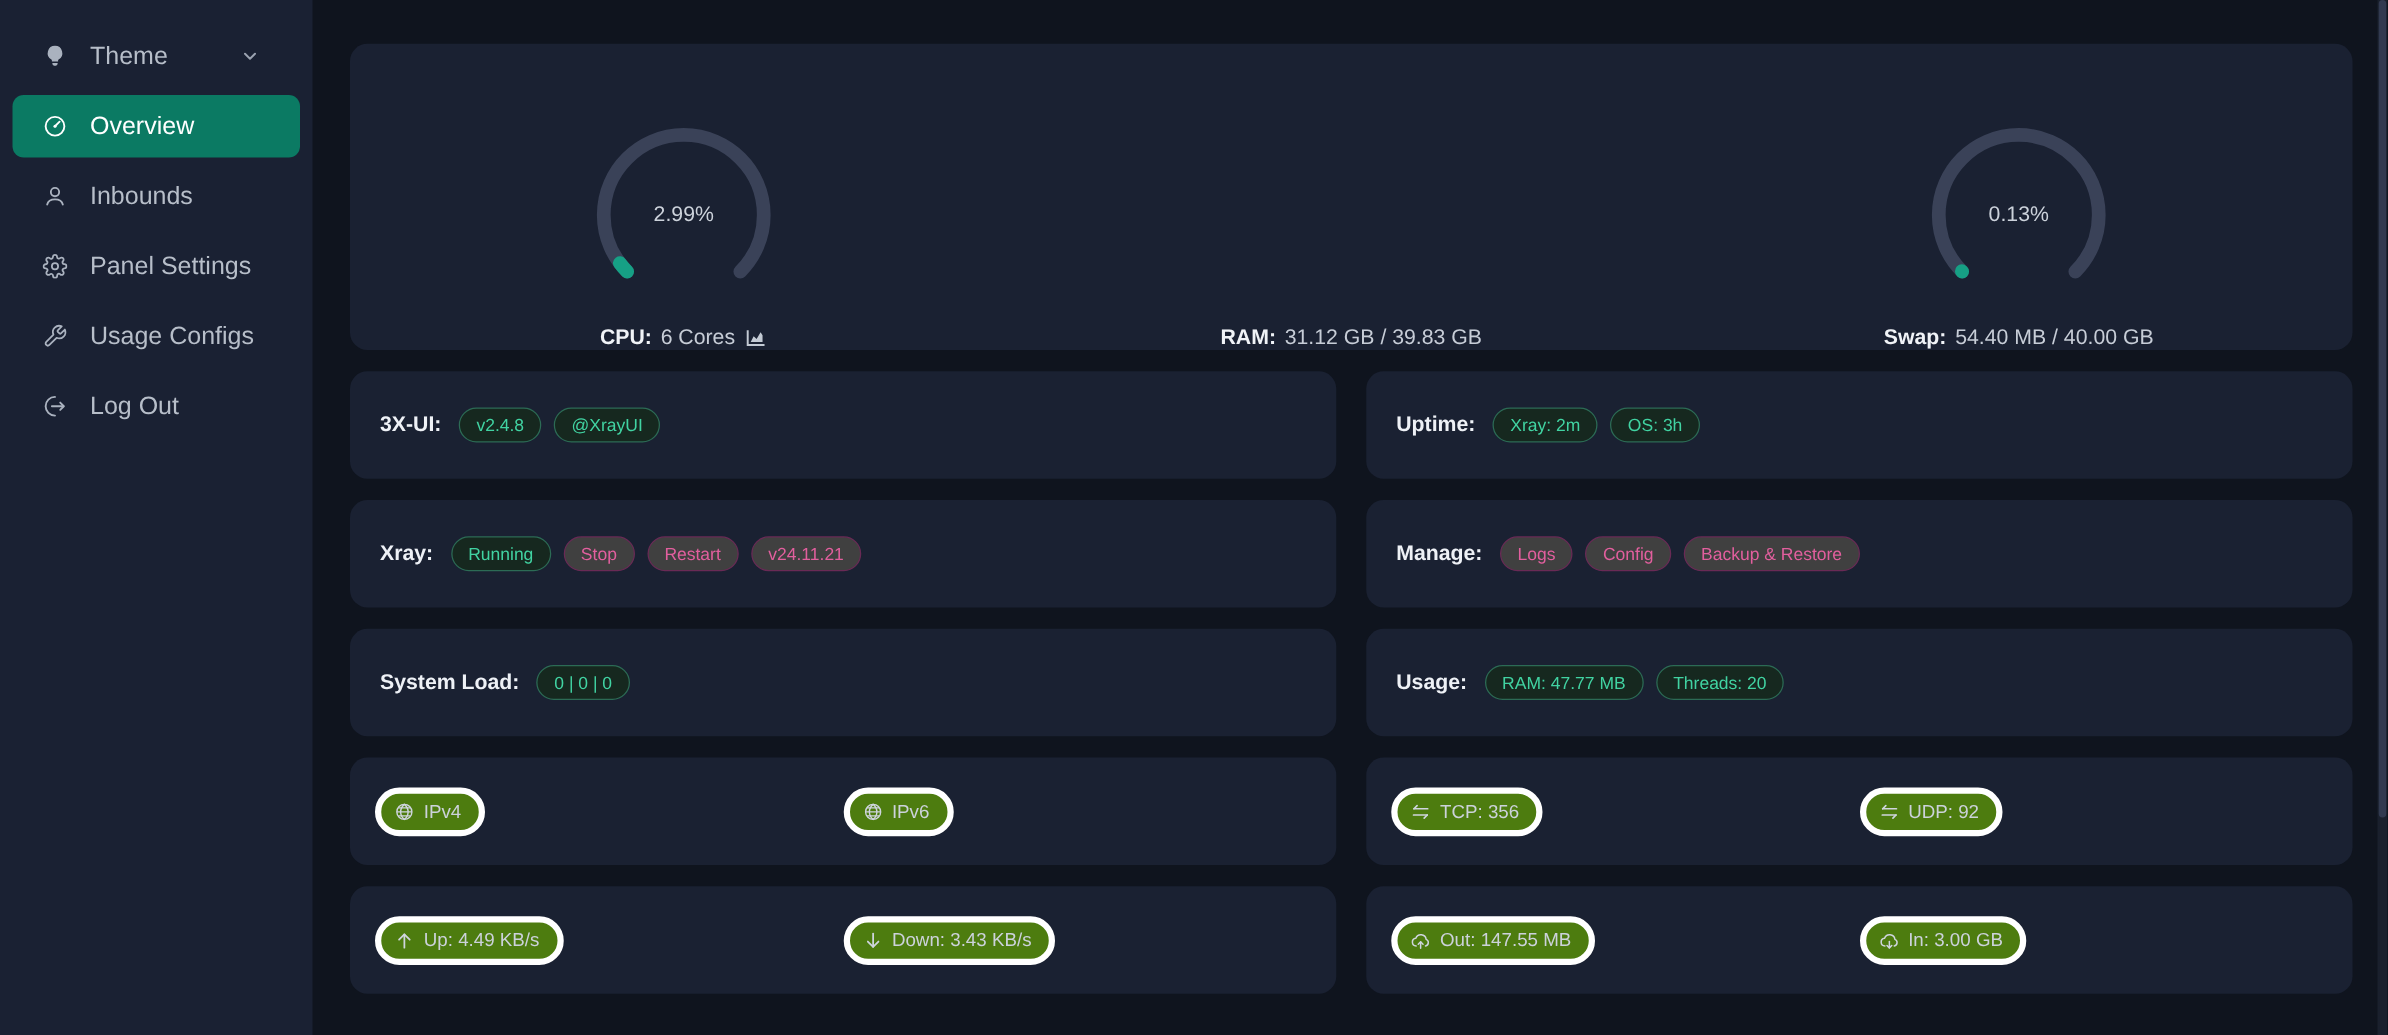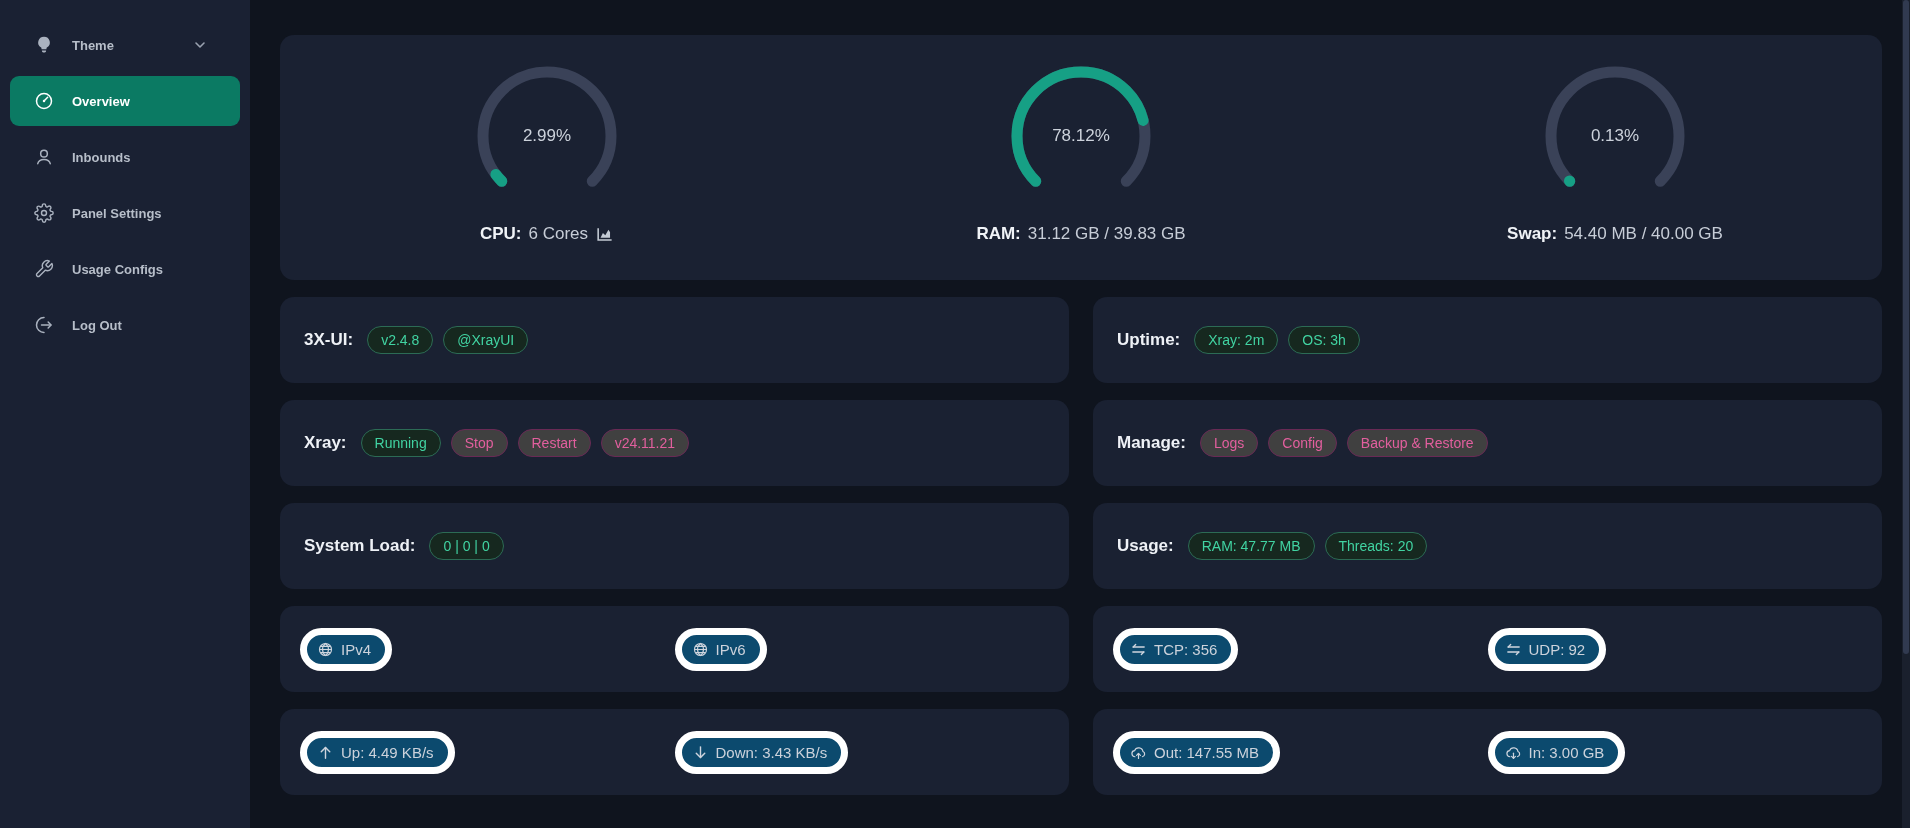--- a/index.html
+++ b/index.html
@@ -2,33 +2,33 @@
 <html><head>
 <meta charset="utf-8">
 <style>
   html,body{margin:0;padding:0;width:1910px;height:828px;overflow:hidden;
     background:#0f141e;font-family:"Liberation Sans",sans-serif;}
   .app{display:flex;width:1910px;height:828px;position:relative;}
 
   
   .sidebar{width:250px;height:100%;background:#1a2133;flex-shrink:0;padding-top:14px;box-sizing:border-box;}
   .side-item{display:flex;align-items:center;height:50px;margin:6px 10px;padding:0 14px 0 24px;
-    border-radius:9px;color:#b7bec9;font-weight:700;font-size:13px;cursor:pointer;}
+    border-radius:9px;color:#b7bec9;font-weight:400;font-size:20px;cursor:pointer;}
   .side-item .icon{width:20px;height:20px;margin-right:18px;color:#aab2bf;}
   .side-item .chev{width:16px;height:16px;margin-left:auto;color:#9aa2b0;}
   .side-item.active{color:#ffffff;}
   .side-item.active .icon{color:#ffffff;}
   .side-label{white-space:nowrap;}
 
   
   .main{flex:1;padding:35px 28px 0 30px;box-sizing:border-box;}
   .card-bg{background:#1a2132;border-radius:14px;}
 
   
-  .gauge-card{height:245px;display:flex;align-items:flex-start;padding-top:26px;box-sizing:border-box;}
+  .gauge-card{height:245px;display:flex;align-items:flex-end;padding-top:26px;box-sizing:border-box;}
   .gauge-col{flex:1;display:flex;flex-direction:column;align-items:center;}
   .gauge-wrap{position:relative;width:150px;height:150px;}
   .gauge-wrap svg{width:150px;height:150px;display:block;}
   .gauge-track{stroke:#3a4258;stroke-width:11;fill:none;stroke-linecap:round;}
   .gauge-fill{stroke-width:11;fill:none;stroke-linecap:round;}
   .gauge-value{position:absolute;left:0;top:0;right:0;bottom:0;display:flex;align-items:center;
     justify-content:center;color:#ccd2db;font-size:17px;}
   .gauge-label{margin-top:13px;font-size:17px;color:#c7cdd7;display:flex;align-items:center;gap:7px;white-space:nowrap;}
   .gauge-label b{color:#f0f3f7;font-weight:700;}
   .chart-ic{width:19px;height:19px;color:#c3cad4;cursor:pointer;}
@@ -40,21 +40,21 @@
   .row-label{font-size:17px;font-weight:700;color:#eef1f6;margin-right:14px;white-space:nowrap;}
   .badge{font-size:14px;line-height:1;padding:6px 13px;border-radius:999px;border:1px solid;
     margin-right:10px;white-space:nowrap;cursor:default;}
   .badge.green{color:#41d3a2;border-color:#2c6b55;background:#16281f;}
   .badge.pink{color:#e25f9e;border-color:#692a55;background:#404040;}
   .badge[data-interactable="true"]{cursor:pointer;}
 
   .pill-card{padding:0 20px;}
   .pill-col{width:50%;display:flex;align-items:center;}
   .pill{display:inline-flex;align-items:center;gap:7px;font-size:15px;color:#ccd2db;
-    border:7px solid #ffffff;background:#0c4a6e;border-radius:999px;padding:6px 14px 6px 10px;white-space:nowrap;}
+    border:5px solid #ffffff;background:#4d7c0f;border-radius:999px;padding:6px 14px 6px 10px;white-space:nowrap;}
   .pill .icon{width:17px;height:17px;color:#cfd5de;}
 
   .icon svg{width:100%;height:100%;display:block;}
 
   
   .scrollbar{position:absolute;right:0;top:0;width:8px;height:100%;background:#1a202d;}
   .scrollbar .thumb{position:absolute;top:0;left:1px;width:6px;height:79%;background:#313a50;border-radius:3px;}
 </style>
 </head>
 <body>
@@ -140,27 +140,20 @@
             <span data-interactable="false">6 Cores</span>
             <span class="icon chart-ic" data-interactable="true">
               <svg viewBox="0 0 24 24" fill="currentColor">
                 <path d="M3 4v16h18v-2H5V4z"></path>
                 <path d="M7 16l3-6 3 3 4-7 2 3v7z"></path>
               </svg>
             </span>
      </div>
         </div>
         <div class="gauge-col" data-interactable="false">
-          <div class="gauge-wrap" data-interactable="false">
-       <svg viewBox="0 0 150 150">
-         <path class="gauge-track" d="M 29.75 120.25 A 64 64 0 1 1 120.25 120.25"></path>
-         <path class="gauge-fill" d="M 29.75 120.25 A 64 64 0 1 1 120.25 120.25" pathLength="100" style="stroke:#16a085;stroke-dasharray:78.12 200"></path>
-       </svg>
-       <div class="gauge-value" data-interactable="false">78.12%</div>
-     </div>
      <div class="gauge-label" data-interactable="false">
        <b data-interactable="false">RAM:</b>
             <span data-interactable="false">31.12 GB / 39.83 GB</span>
      </div>
         </div>
         <div class="gauge-col" data-interactable="false">
           <div class="gauge-wrap" data-interactable="false">
        <svg viewBox="0 0 150 150">
          <path class="gauge-track" d="M 29.75 120.25 A 64 64 0 1 1 120.25 120.25"></path>
          <path class="gauge-fill" d="M 29.75 120.25 A 64 64 0 1 1 120.25 120.25" pathLength="100" style="stroke:#16a085;stroke-dasharray:0.13 200"></path>

